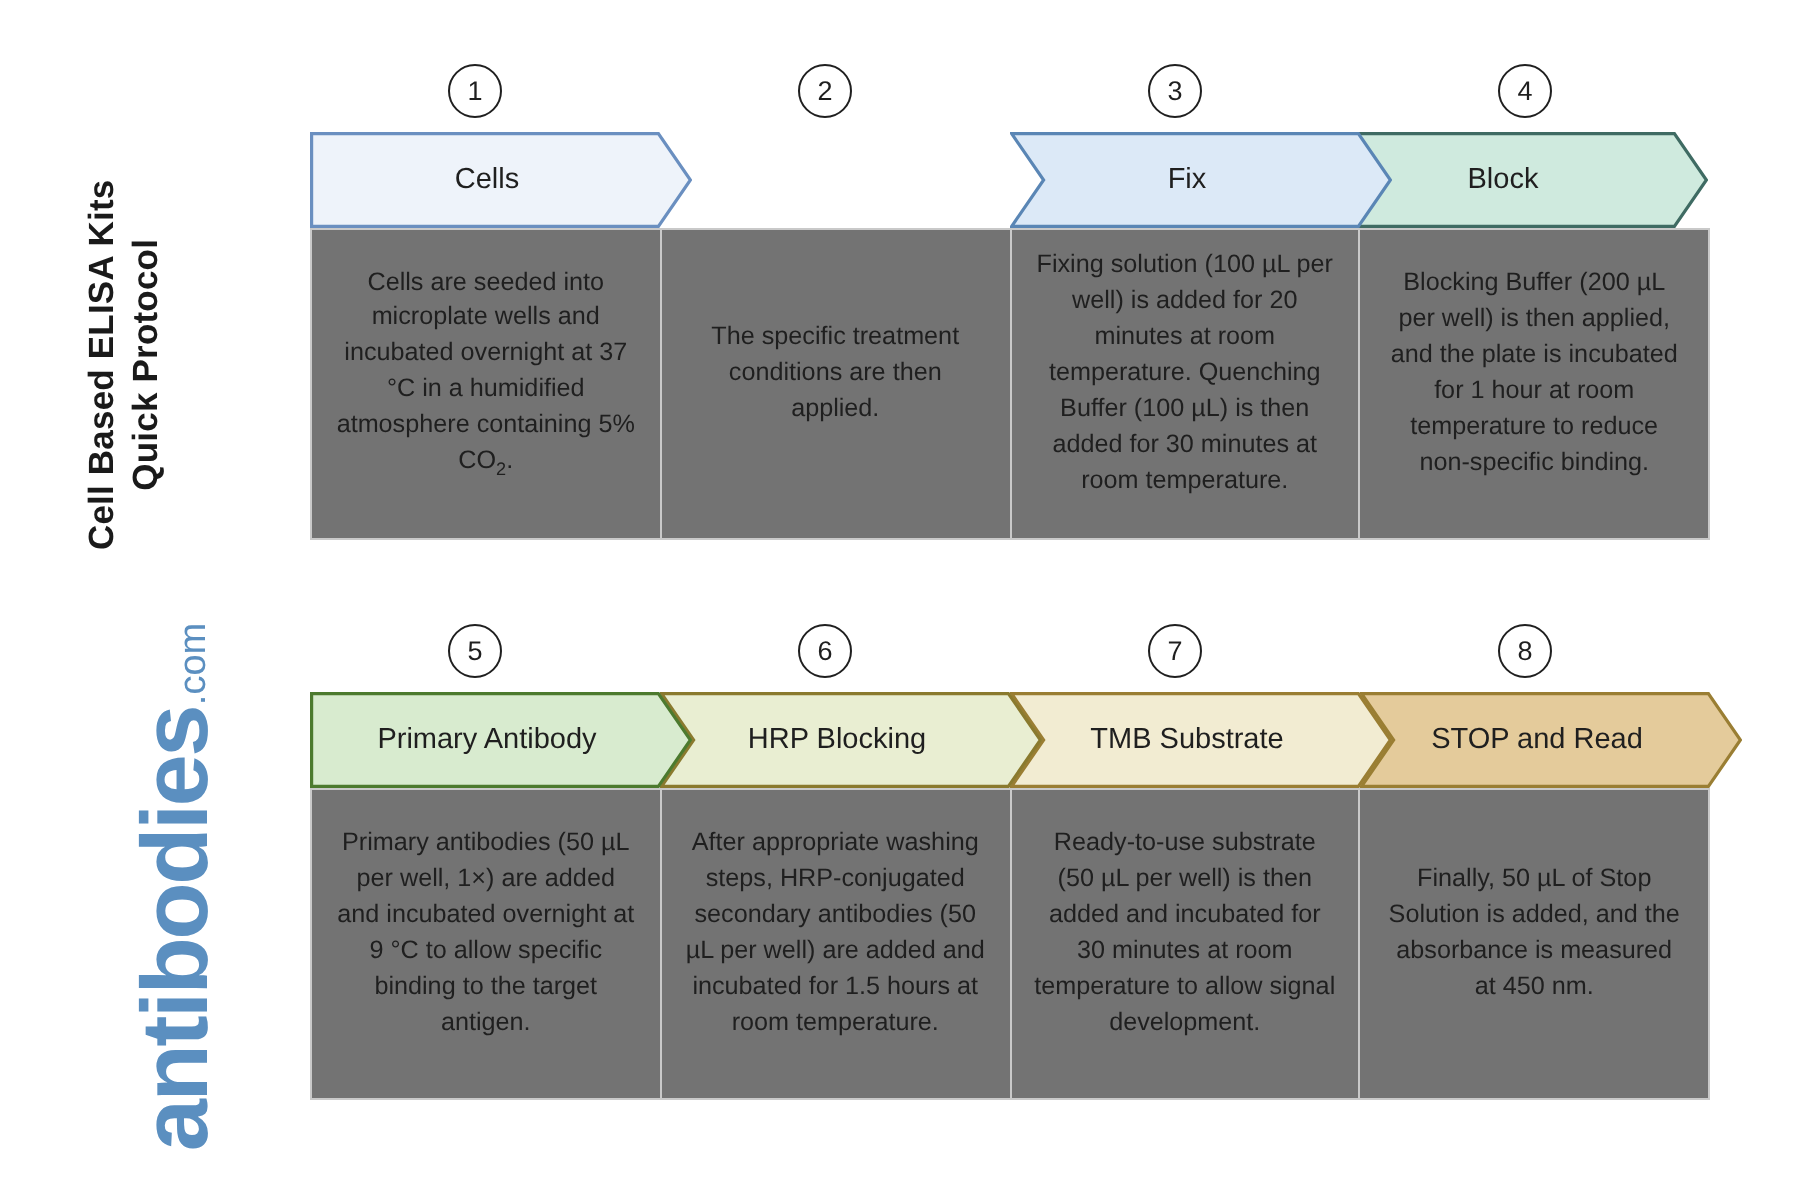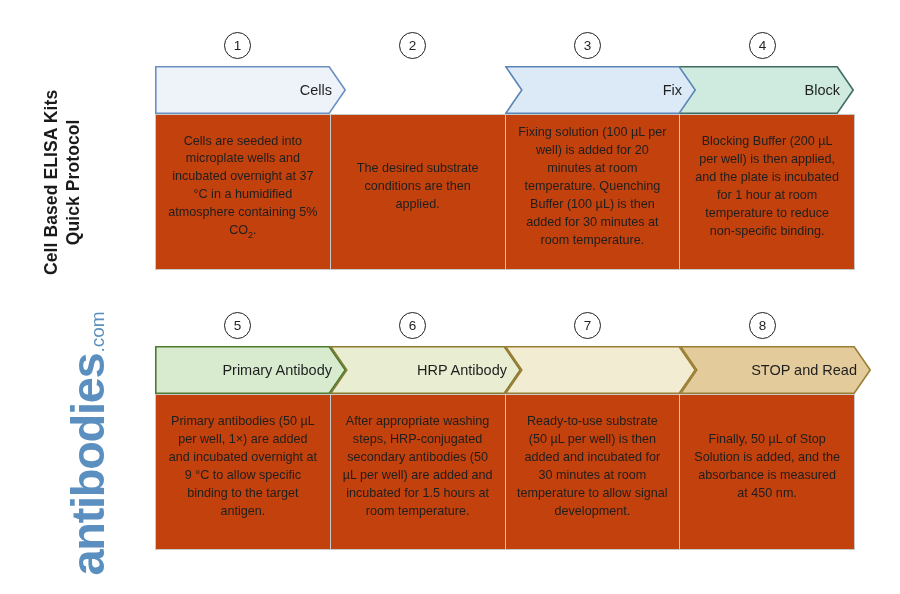--- a/index.html
+++ b/index.html
@@ -110,34 +110,34 @@
   .chevron svg {
     position: absolute;
     left: 0;
     top: 0;
   }
   .chevron-label {
     position: relative;
     z-index: 2;
     font-size: 14.5px;
     color: #1f1f1f;
-    text-align: right;
+    text-align: center;
     width: 100%;
     padding-right: 14px;
     box-sizing: border-box;
   }
 
   
   .desc-table {
     position: relative;
     width: 700px;
     height: 156px;
     border: 1px solid #c9c9c9;
     box-sizing: border-box;
-    background: #c2410c;
+    background: #737373;
     display: flex;
   }
   .desc-cell {
     flex: 1 1 0;
     border-right: 1px solid #c9c9c9;
     box-sizing: border-box;
     display: flex;
     align-items: center;
     justify-content: center;
     padding: 6px 11px 16px 11px;
@@ -190,21 +190,21 @@
           <path d="M 0.8 0.8 L 174.2 0.8 L 190.2 24 L 174.2 47.2 L 0.8 47.2 L 16.8 24 Z" fill="#cfeade" stroke="#3f6b63" stroke-width="1.6" stroke-linejoin="miter"></path>
         </svg>
         <span class="chevron-label">Block</span>
       </div>
     </div>
   <div class="desc-table">
       <div class="desc-cell">
         <div class="desc-text">Cells are seeded into microplate wells and incubated overnight at 37 °C in a humidified atmosphere containing 5% CO<sub>2</sub>.</div>
       </div>
       <div class="desc-cell">
-        <div class="desc-text">The desired substrate conditions are then applied.</div>
+        <div class="desc-text">The specific treatment conditions are then applied.</div>
       </div>
       <div class="desc-cell">
         <div class="desc-text">Fixing solution (100 µL per well) is added for 20 minutes at room temperature. Quenching Buffer (100 µL) is then added for 30 minutes at room temperature.</div>
       </div>
       <div class="desc-cell">
         <div class="desc-text">Blocking Buffer (200 µL per well) is then applied, and the plate is incubated for 1 hour at room temperature to reduce non-specific binding.</div>
       </div>
     </div>
 </div>
 
@@ -219,26 +219,27 @@
       <div class="chevron" style="left: 0px; width: 191px; z-index: 10;">
         <svg width="191" height="48">
           <path d="M 0.8 0.8 L 174.2 0.8 L 190.2 24 L 174.2 47.2 L 0.8 47.2 Z" fill="#d8ebcf" stroke="#4c7a2e" stroke-width="1.6" stroke-linejoin="miter"></path>
         </svg>
         <span class="chevron-label">Primary Antibody</span>
       </div>
       <div class="chevron" style="left: 175px; width: 191px; z-index: 9;">
         <svg width="191" height="48">
           <path d="M 0.8 0.8 L 174.2 0.8 L 190.2 24 L 174.2 47.2 L 0.8 47.2 L 16.8 24 Z" fill="#e9eed2" stroke="#8a7a2e" stroke-width="1.6" stroke-linejoin="miter"></path>
         </svg>
-        <span class="chevron-label">HRP Antibody</span>
+        <span class="chevron-label">HRP Blocking</span>
       </div>
       <div class="chevron" style="left: 350px; width: 191px; z-index: 8;">
         <svg width="191" height="48">
           <path d="M 0.8 0.8 L 174.2 0.8 L 190.2 24 L 174.2 47.2 L 0.8 47.2 L 16.8 24 Z" fill="#f2ecd2" stroke="#9a7e33" stroke-width="1.6" stroke-linejoin="miter"></path>
         </svg>
+        <span class="chevron-label">TMB Substrate</span>
       </div>
       <div class="chevron" style="left: 525px; width: 191px; z-index: 7;">
         <svg width="191" height="48">
           <path d="M 0.8 0.8 L 174.2 0.8 L 190.2 24 L 174.2 47.2 L 0.8 47.2 L 16.8 24 Z" fill="#e4cb9b" stroke="#9a7e33" stroke-width="1.6" stroke-linejoin="miter"></path>
         </svg>
         <span class="chevron-label">STOP and Read</span>
       </div>
     </div>
   <div class="desc-table">
       <div class="desc-cell">

